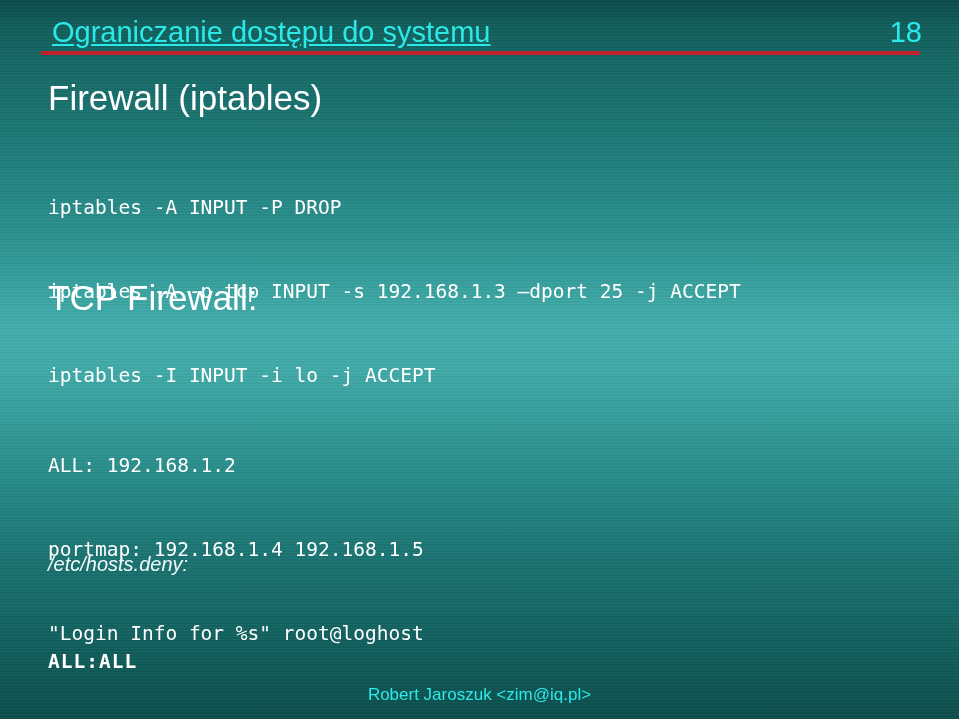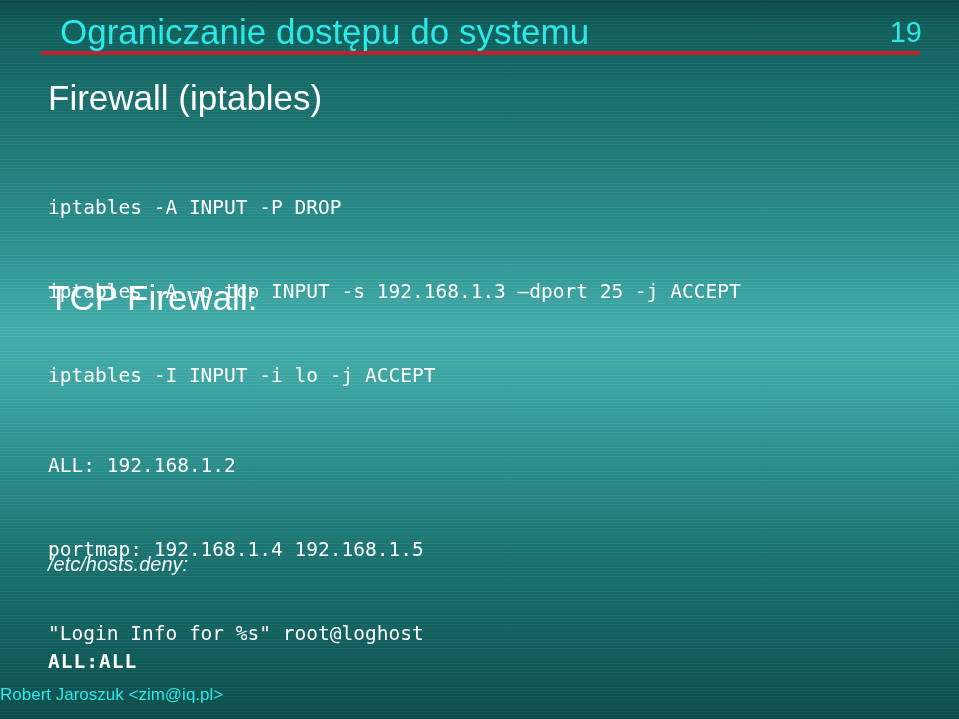--- a/index.html
+++ b/index.html
@@ -45,27 +45,28 @@
   
   #header {
     position: absolute;
     left: 0;
     top: 0;
     width: 959px;
     height: 58px;
   }
   #slide-title {
     position: absolute;
-    left: 60px;
+    left: 52px;
     top: 16px;
-    font-size: 35px;
+    font-size: 29px;
     line-height: 32px;
     color: #2ce9e9;
     white-space: nowrap;
     letter-spacing: 0px;
+    text-decoration: underline;
   }
   #page-number {
     position: absolute;
     right: 37px;
     top: 16px;
     font-size: 29px;
     line-height: 32px;
     color: #2ce9e9;
     text-align: right;
   }
@@ -128,36 +129,36 @@
   #hostsallow-code  { top: 338px; }
   #hostsdeny-label  { top: 494px; font-style: italic; }
   #hostsdeny-code   { top: 534px; }
 
   
   #footer {
     position: absolute;
     left: 0;
     bottom: 14px;
     width: 959px;
-    text-align: left;
+    text-align: center;
   }
   #footer-text {
     color: #2ce9e9;
     font-size: 17px;
     line-height: 20px;
   }
 </style>
 </head>
 <body>
 
 <div id="slide">
 
   <div id="header">
     <div id="slide-title">Ograniczanie dostępu do systemu</div>
-    <div id="page-number">19</div>
+    <div id="page-number">18</div>
     <div id="title-rule"></div>
   </div>
 
   <div id="content">
 
     <div id="firewall-heading" class="heading-lg">Firewall (iptables)</div>
 
     <div id="iptables-code" class="code-block">
       <div class="code-line">iptables -A INPUT -P DROP</div>
       <div class="code-line">iptables -A -p tcp INPUT -s 192.168.1.3 –dport 25 -j ACCEPT</div>

